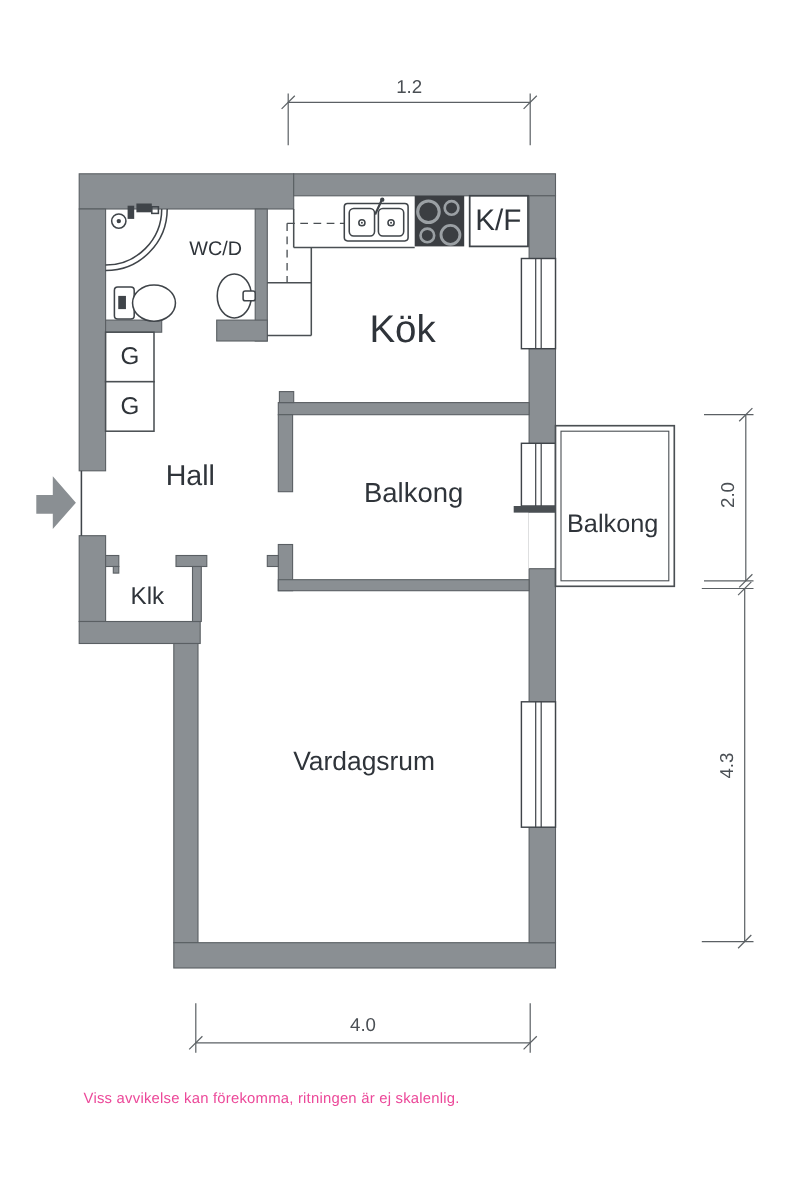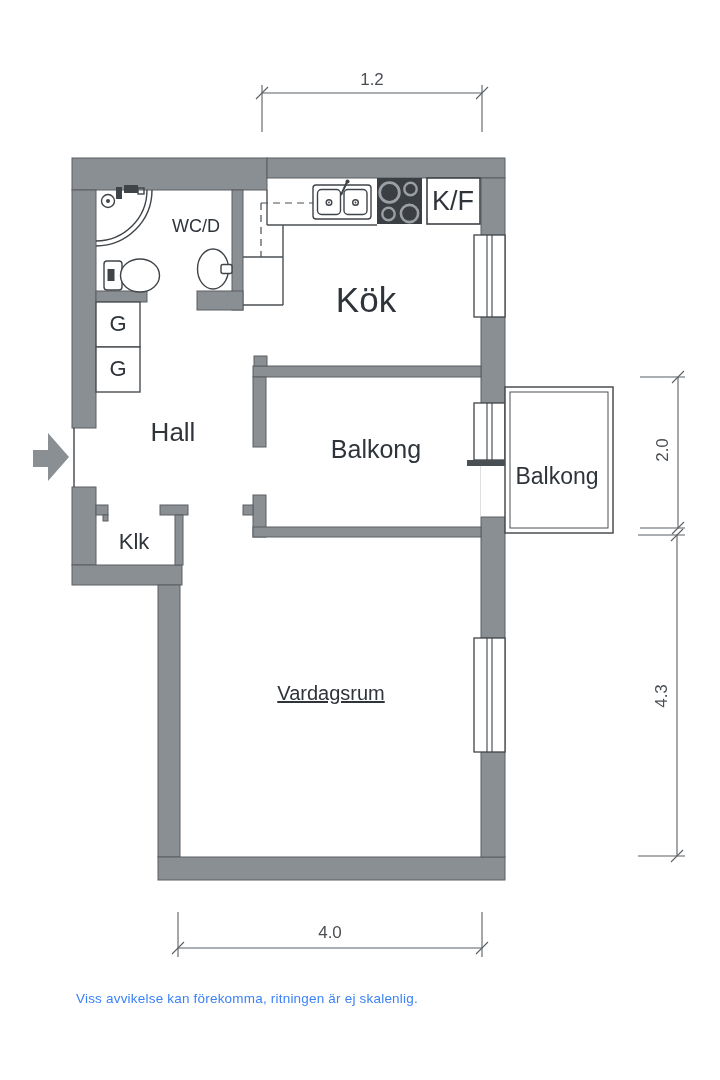--- a/index.html
+++ b/index.html
@@ -16,21 +16,21 @@
     font-family:"Liberation Sans", sans-serif;overflow:hidden;
   }
   .canvas svg{position:absolute;left:0;top:0;}
   .label{
     position:absolute;transform:translate(-50%,-50%);
     color:var(--text);white-space:nowrap;line-height:1;
   }
   .label.rot{transform:translate(-50%,-50%) rotate(-90deg);}
   .dimlabel{color:var(--dim);}
   .footer{
-    position:absolute;left:76px;top:991px;font-size:13.5px;color:#3b82f6;
+    position:absolute;left:76px;top:991px;font-size:13.5px;color:#ec4899;
     letter-spacing:.2px;
   }
 </style>
 </head>
 <body>
 
 <div class="canvas">
 
 <svg width="720" height="1080" viewBox="0 0 720 1080">
 
@@ -190,21 +190,21 @@
     <line x1="476" y1="954" x2="488" y2="942"></line>
   </g>
 </svg>
 
   <div class="label" style="left:196px;top:226px;font-size:18px;">WC/D</div>
   <div class="label" style="left:366px;top:299px;font-size:35px;">Kök</div>
   <div class="label" style="left:173px;top:432px;font-size:26px;">Hall</div>
   <div class="label" style="left:376px;top:449px;font-size:25px;">Balkong</div>
   <div class="label" style="left:557px;top:456px;font-size:23px;margin-top:20px;">Balkong</div>
   <div class="label" style="left:134px;top:542px;font-size:22px;">Klk</div>
-  <div class="label" style="left:331px;top:693px;font-size:20px;text-decoration:underline;">Vardagsrum</div>
+  <div class="label" style="left:331px;top:693px;font-size:24px;">Vardagsrum</div>
 
   <div class="label" style="left:118px;top:324px;font-size:22px;">G</div>
   <div class="label" style="left:118px;top:369px;font-size:22px;">G</div>
 
   <div class="label" style="left:453px;top:201px;font-size:27px;">K/F</div>
 
   <div class="label dimlabel" style="left:372px;top:79px;font-size:17px;">1.2</div>
   <div class="label dimlabel rot" style="left:662px;top:450px;font-size:17px;">2.0</div>
   <div class="label dimlabel rot" style="left:661px;top:696px;font-size:17px;">4.3</div>
   <div class="label dimlabel" style="left:330px;top:932px;font-size:17px;">4.0</div>

